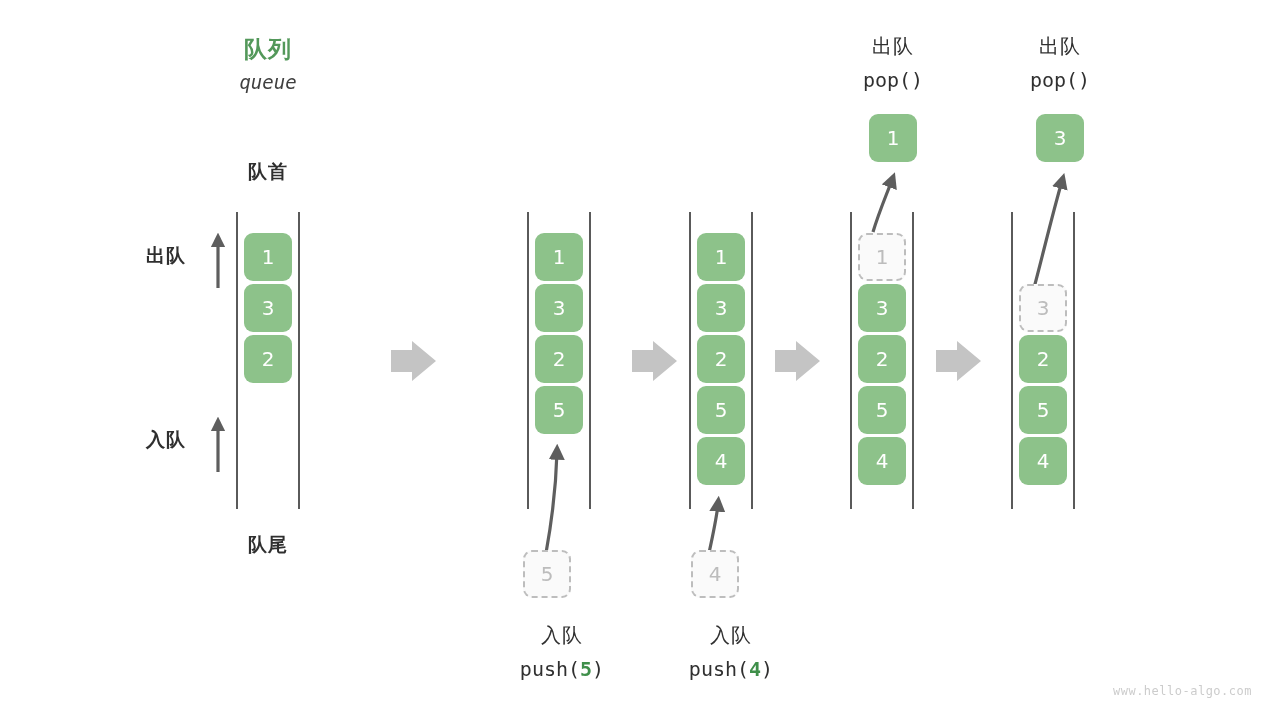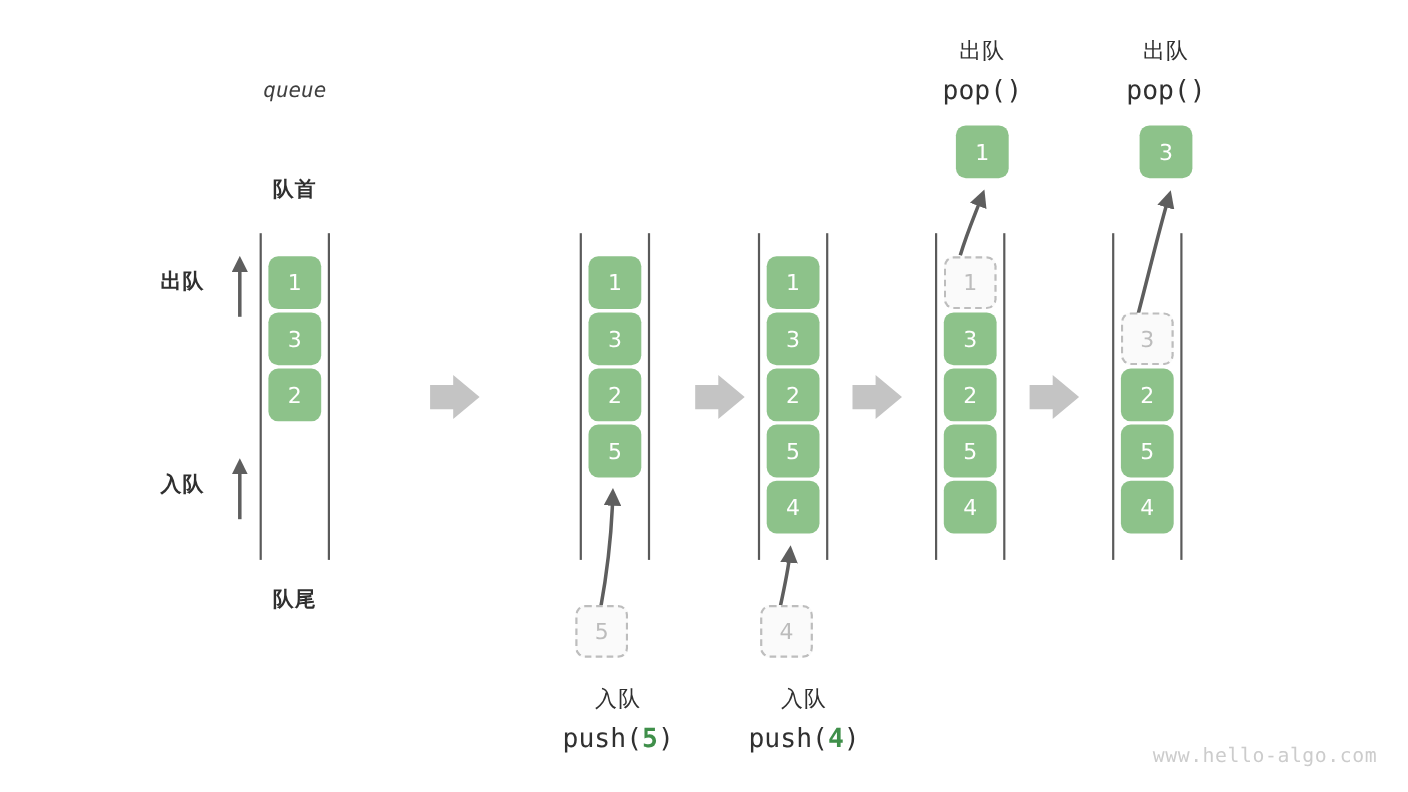--- a/index.html
+++ b/index.html
@@ -55,29 +55,29 @@
     white-space: nowrap;
   }
   .op-cn {
     font-size: 20px;
     color: #303030;
     white-space: nowrap;
     letter-spacing: 1px;
   }
   .op-code {
     font-family: "DejaVu Sans Mono", "Liberation Mono", monospace;
-    font-size: 24px;
+    font-size: 20px;
     color: #303030;
     white-space: nowrap;
   }
   .op-code .arg { color: #3f8f4a; font-weight: bold; }
 
   .watermark {
     font-family: "DejaVu Sans Mono", "Liberation Mono", monospace;
-    font-size: 18px;
+    font-size: 12px;
     color: #cccccc;
     letter-spacing: 0.5px;
     white-space: nowrap;
   }
 
   
   .rail {
     position: absolute;
     width: 1.6px;
     background: #5a5a5a;
@@ -168,20 +168,21 @@
   </svg>
 
   <div class="abs" style="left:236px; top:212px; width:64px; height:297px;">
     <div class="rail" style="left:0px; height:297px;"></div>
     <div class="rail" style="left:62px; height:297px;"></div>
     <div class="cell filled" style="left:8px; top:21px;">1</div>
     <div class="cell filled" style="left:8px; top:72px;">3</div>
     <div class="cell filled" style="left:8px; top:123px;">2</div>
   </div>
 
+  <div class="abs title-cn ctr" style="left:208px; top:34px; width:120px;">队列</div>
   <div class="abs title-en ctr" style="left:208px; top:71px; width:120px;font-style:italic;">queue</div>
 
   <div class="abs end-label ctr" style="left:208px; top:159px; width:120px;">队首</div>
   <div class="abs end-label ctr" style="left:208px; top:532px; width:120px;">队尾</div>
 
   <div class="abs side-label" style="left:146px; top:243px;">出队</div>
   <div class="abs side-label" style="left:146px; top:427px;">入队</div>
 
   <div class="abs" style="left:527px; top:212px; width:64px; height:297px;">
     <div class="rail" style="left:0px; height:297px;"></div>

